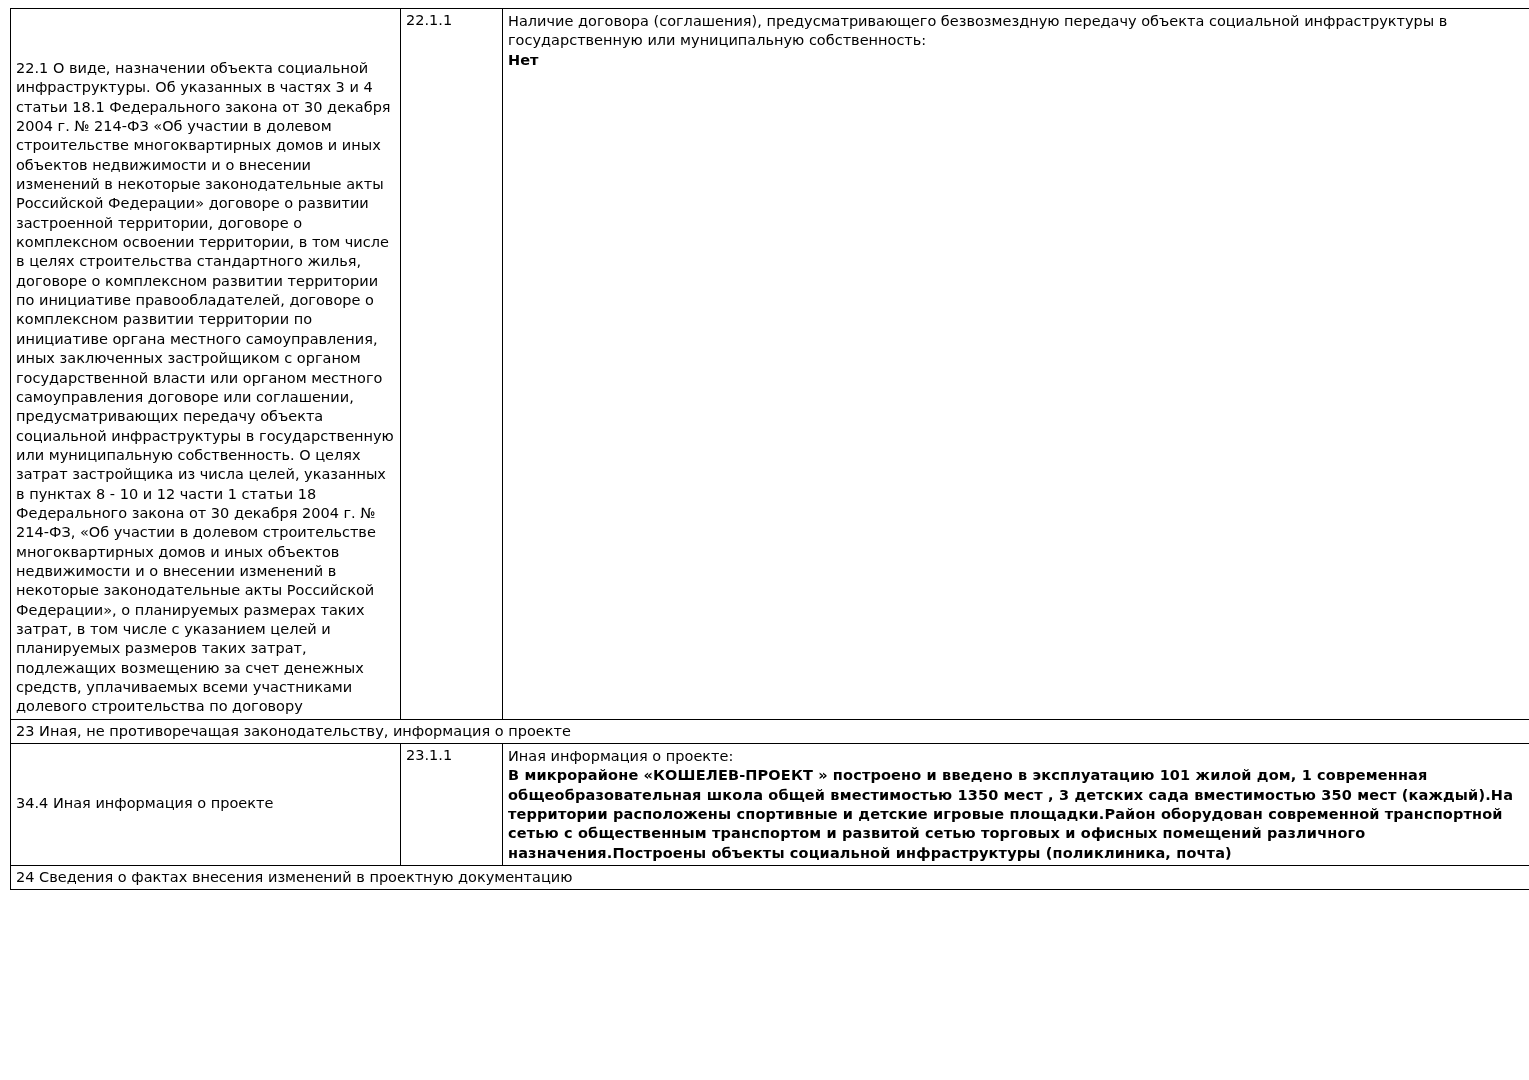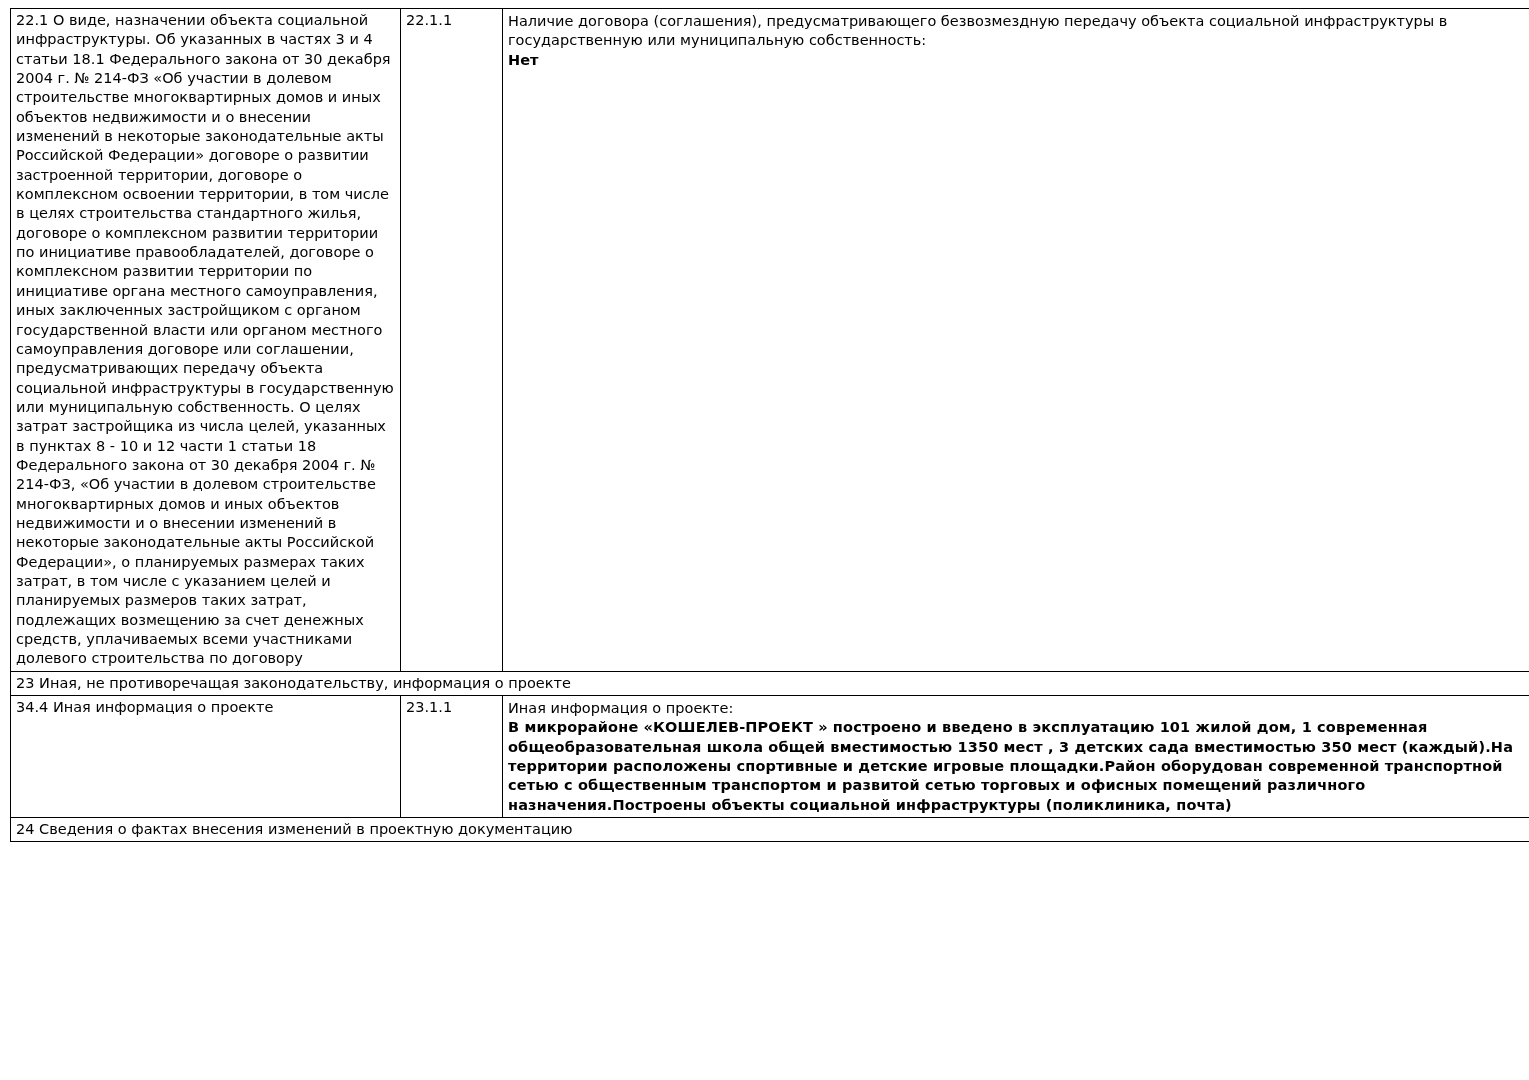--- a/index.html
+++ b/index.html
@@ -48,20 +48,21 @@
   }
   .answer-bold {
     font-weight: bold;
   }
   .info-bold {
     font-weight: bold;
     letter-spacing: 0.15px;
   }
   .desc-text {
     white-space: pre-wrap;
+    margin-top: 48px;
   }
   .num-cell {
     font-size: 14.5px;
   }
 </style>
 </head>
 <body>
 
 <div class="page">
   <table class="doc-table">

